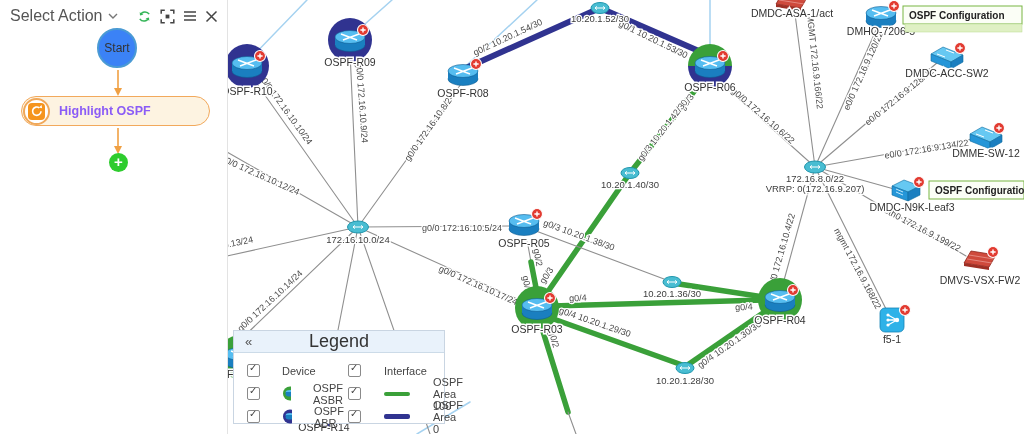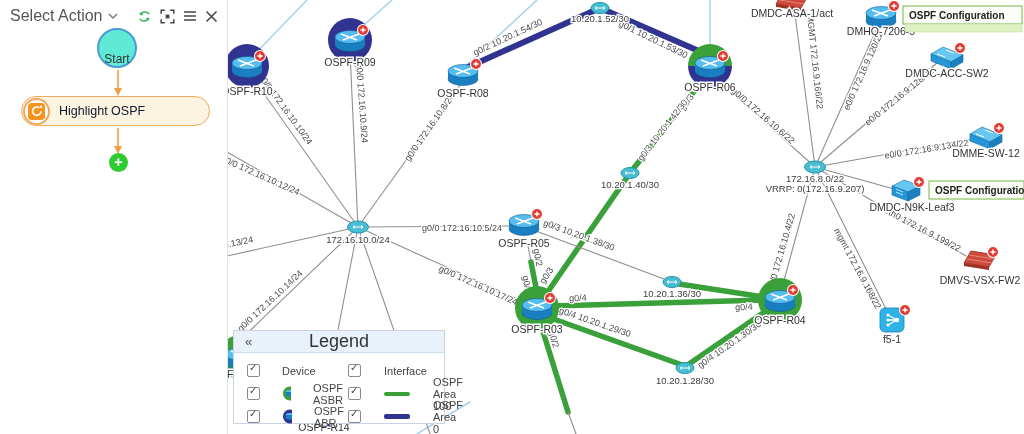--- a/index.html
+++ b/index.html
@@ -9,26 +9,26 @@
   .lbl{font-size:9px;fill:#4a4a4a;stroke:#fff;stroke-width:2.5px;paint-order:stroke;text-anchor:middle}
   .dlbl{font-size:10.5px;fill:#333;stroke:#fff;stroke-width:3px;paint-order:stroke;text-anchor:middle}
   .nlbl{font-size:9.5px;fill:#3d3d3d;stroke:#fff;stroke-width:2.5px;paint-order:stroke;text-anchor:middle}
   .clbl{font-size:10px;font-weight:bold;fill:#222}
   
   .panel{position:absolute;left:0;top:0;width:227px;height:434px;background:#fff;border-right:1px solid #e3e3e3;z-index:10}
   .phead{display:flex;align-items:center;padding:7px 9px 0 10px}
   .sel{font-size:16px;color:#555;display:flex;align-items:center;gap:5px;cursor:pointer}
   .picons{margin-left:auto;display:flex;gap:8px;align-items:center}
   .picons span{display:flex;cursor:pointer}
-  .start{position:absolute;left:97px;top:28px;width:40px;height:40px;border-radius:50%;background:#5eead4;border:2px solid #4a9ad4;display:flex;align-items:flex-end;justify-content:center;font-size:12px;color:#333;box-sizing:border-box}
+  .start{position:absolute;left:97px;top:28px;width:40px;height:40px;border-radius:50%;background:#3b82f6;border:2px solid #4a9ad4;display:flex;align-items:center;justify-content:center;font-size:12px;color:#333;box-sizing:border-box}
   .flarrow{position:absolute;left:111px;width:14px}
   .action{position:absolute;left:21px;top:96px;width:189px;height:30px;border:1.5px solid #f2a95c;border-radius:16px;background:#fdf3e1;display:flex;align-items:center;box-sizing:border-box}
   .aicon{width:27px;height:27px;border-radius:50%;background:#fff;border:2px solid #f0a85a;margin-left:1px;display:flex;align-items:center;justify-content:center;box-sizing:border-box;flex:none}
   .aicon-in{width:17px;height:17px;border-radius:4px;background:#f5941d;display:flex;align-items:center;justify-content:center}
-  .atext{margin-left:9px;font-size:12.5px;font-weight:normal;color:#0f172a;white-space:nowrap}
+  .atext{margin-left:9px;font-size:12.5px;font-weight:bold;color:#8b5cf6;white-space:nowrap}
   .plus{position:absolute;left:109px;top:153px;width:19px;height:19px;border-radius:50%;background:#2ecc2e;color:#fff;display:flex;align-items:center;justify-content:center;font-size:15px;font-weight:bold;cursor:pointer}
   .plus::before{content:"+";margin-top:-2px}
   
   .legend{position:absolute;left:233px;top:330px;width:212px;height:94px;background:#fff;border:1px solid #c9d5e2;z-index:8;font-size:11px;color:#444;box-sizing:border-box}
   .lhead{height:21px;background:#e9f2fb;border-bottom:1px solid #ccdbe8;display:flex;align-items:center;position:relative}
   .lcol{position:absolute;left:11px;font-size:13px;color:#555;cursor:pointer;line-height:1}
   .ltitle{margin:0 auto;font-size:18px;color:#333}
   .lbody{padding:6px 8px 0 13px}
   .lrow{display:flex;align-items:center;height:23px}
   .lc1{display:flex;align-items:center;width:101px;gap:22px}

